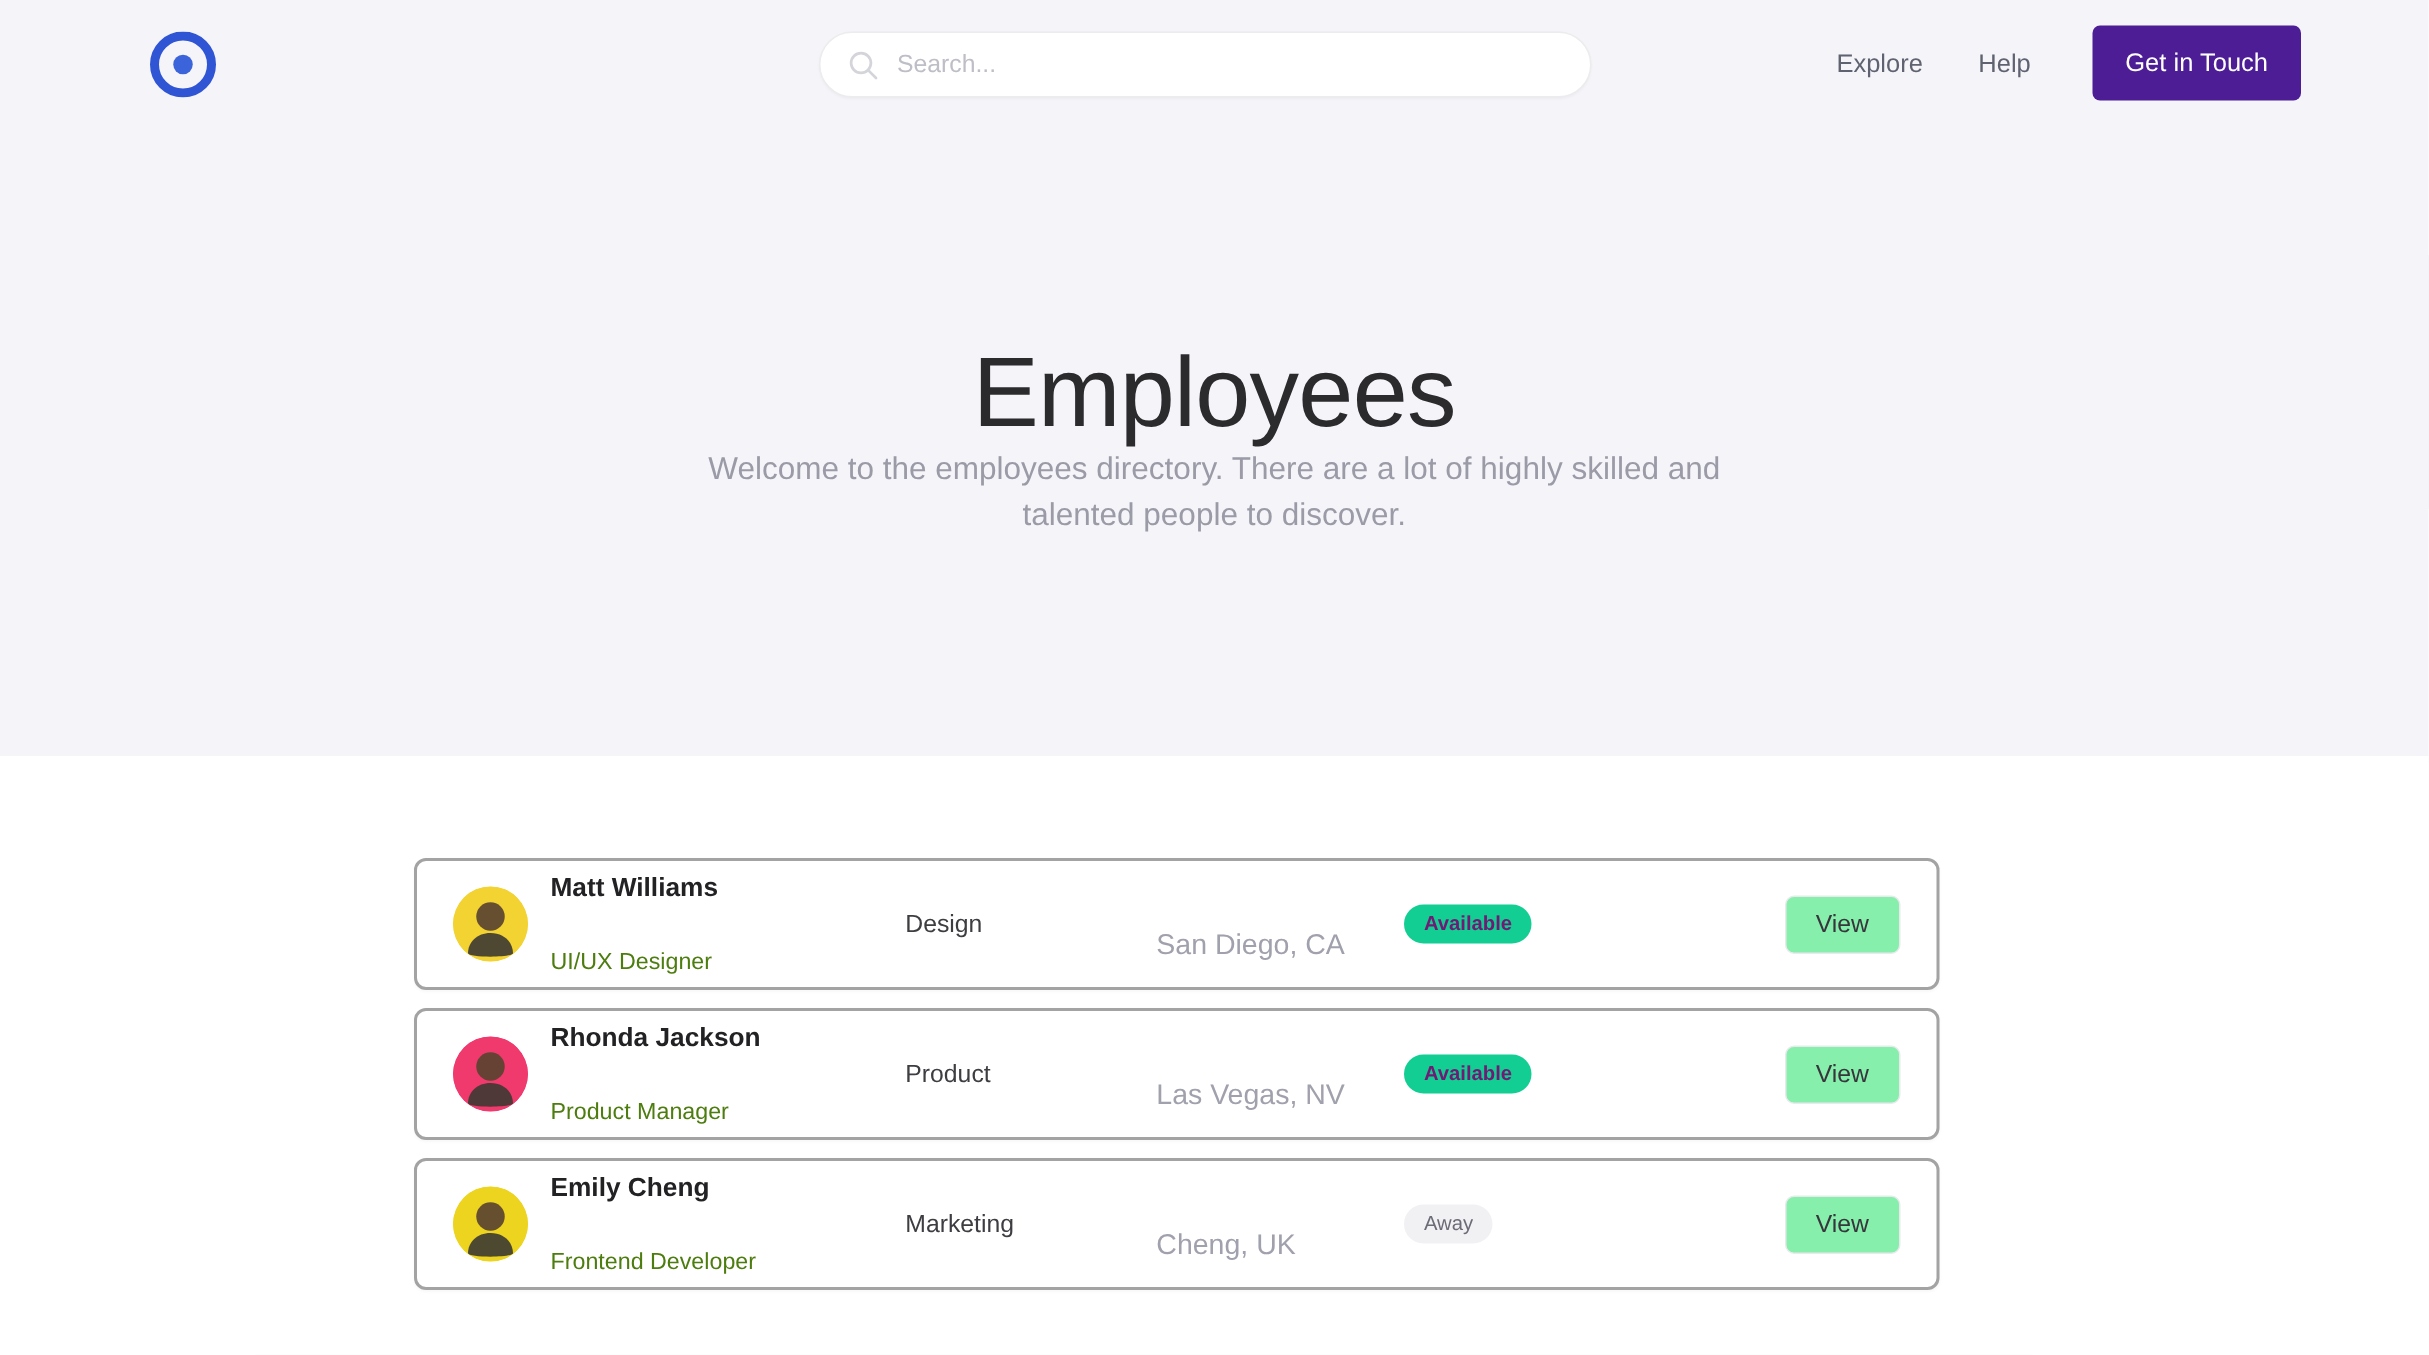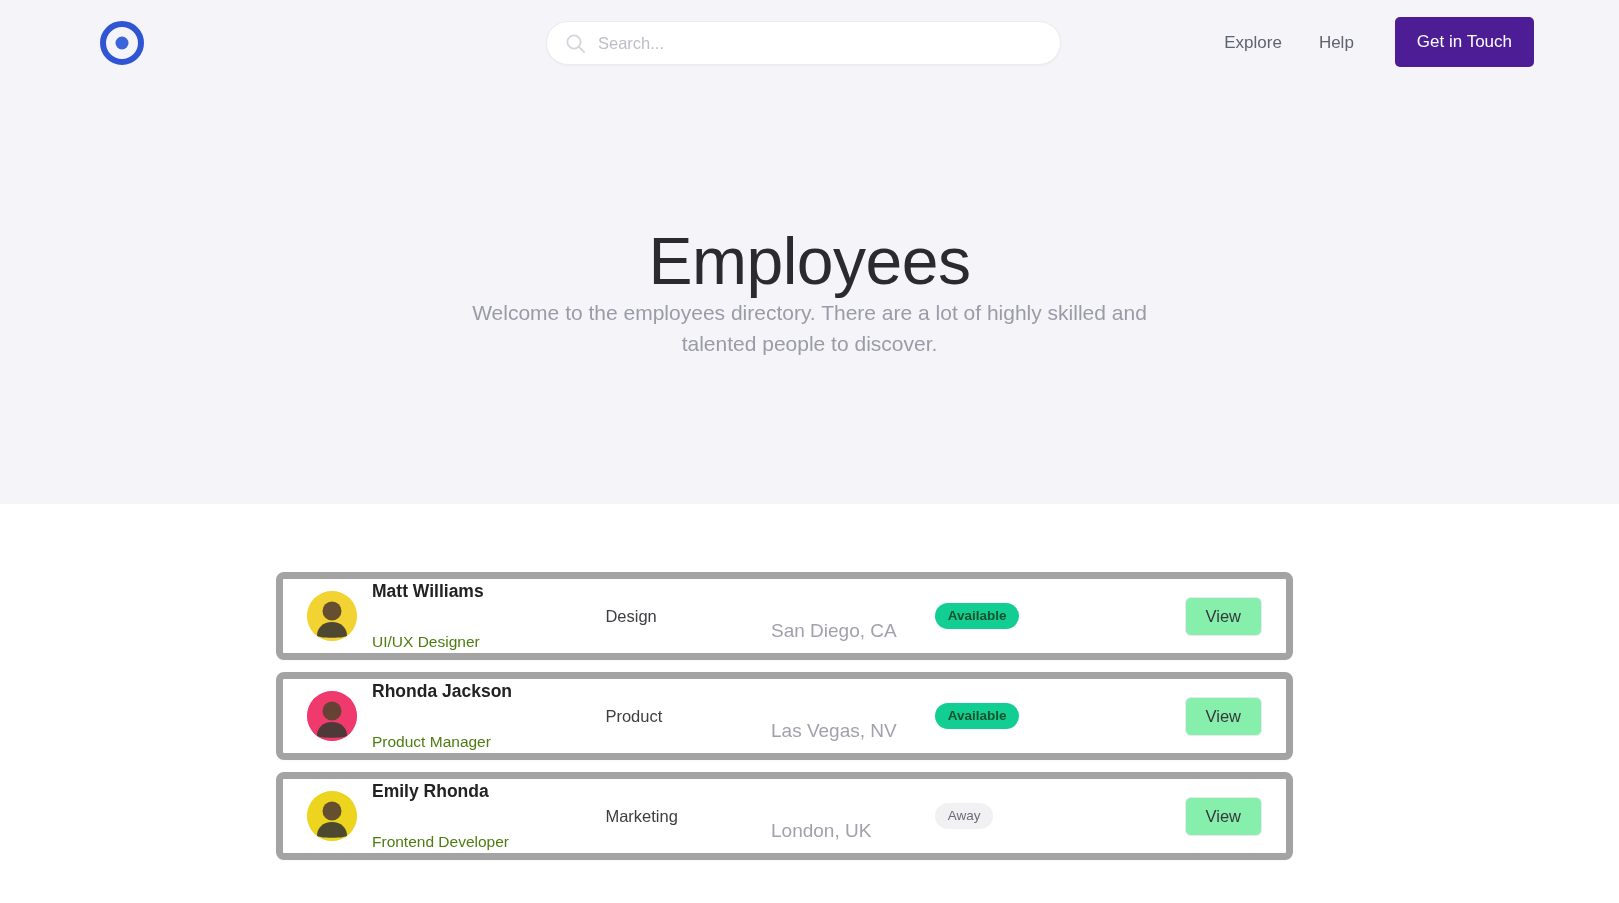--- a/index.html
+++ b/index.html
@@ -172,21 +172,21 @@
   .col-status    { width: 250px; }
   .col-actions   { width: 90px; text-align: right; }
 
   .row {
     display: flex;
     align-items: center;
     height: 88px;
     margin-top: 12px;
     padding: 0 24px;
     background: #ffffff;
-    border: 7px solid #a3a3a3;
+    border: 2px solid #a3a3a3;
     border-radius: 8px;
     box-shadow: 0 1px 2px rgba(16,24,40,0.03);
   }
 
   .cell-employee {
     width: 310px;
     display: flex;
     align-items: center;
     gap: 15px;
   }
@@ -230,21 +230,21 @@
 
   .badge {
     display: inline-block;
     font-size: 13.5px;
     font-weight: bold;
     border-radius: 20px;
     padding: 6px 13px 7px;
     line-height: 1;
     white-space: nowrap;
   }
-  .badge.available { background: #13ce92; color: #14532d; }
+  .badge.available { background: #13ce92; color: #701a75; }
   .badge.away { background: #f1f1f3; color: #6b6c76; font-weight: normal; }
 
   .cell-actions {
     width: 90px;
     display: flex;
     justify-content: flex-end;
   }
   .view-button {
     background: #86efac;
     border: 1px solid #eaeaee;
@@ -352,26 +352,26 @@
         <div class="row">
           <div class="cell-employee">
             <div class="avatar" style="background:#ecd41f">
               <svg viewBox="0 0 50 50">
                 <circle cx="25" cy="25" r="25" fill="#ecd41f"></circle>
                 <circle cx="25" cy="20" r="9.5" fill="#5a4330" opacity="0.92"></circle>
                 <path d="M25 31c-9 0-15 6.2-15 13.5 0 3 30 3 30 0C40 37.2 34 31 25 31z" fill="#3c3832" opacity="0.9"></path>
               </svg>
             </div>
             <div>
-              <div class="emp-name">Emily Rhonda</div>
+              <div class="emp-name">Emily Cheng</div>
               <div class="emp-role">Frontend Developer</div>
             </div>
           </div>
           <div class="cell-department">Marketing</div>
-          <div class="cell-location">London, UK</div>
+          <div class="cell-location">Cheng, UK</div>
           <div class="cell-status"><span class="badge away">Away</span></div>
           <div class="cell-actions">
             <button class="view-button">View</button>
           </div>
         </div>
       </div>
 
   </div>
 
 </div>

